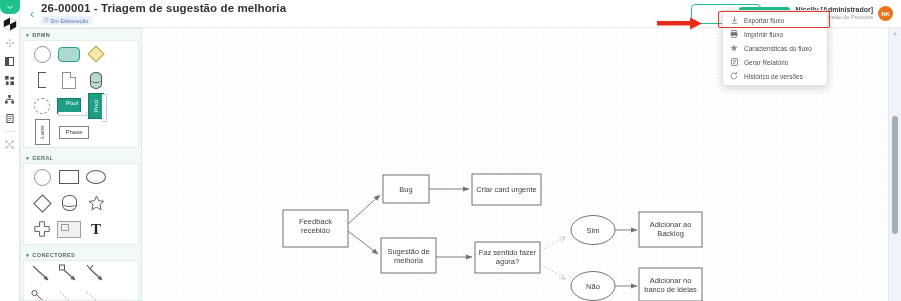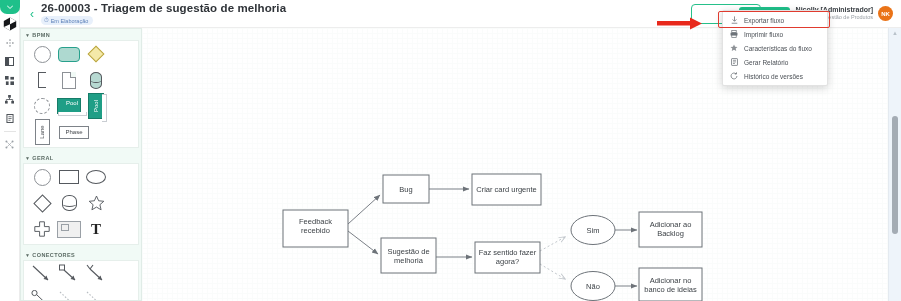--- a/index.html
+++ b/index.html
@@ -461,21 +461,21 @@
 
   <div class="scrollbar-track">
     <span class="scroll-up">▲</span>
     <div class="scroll-thumb"></div>
   </div>
   <div class="right-edge"></div>
 
   <div class="header">
     <span class="back-chevron">‹</span>
     <div class="title-wrap">
-      <div class="title">26-00003 - Triagem de sugestão de melhoria</div>
+      <div class="title">26-00001 - Triagem de sugestão de melhoria</div>
       <div class="badge">
         <span class="badge-dot">⏱</span>
         <span>Em Elaboração</span>
       </div>
     </div>
 
     <div class="hdr-right">
       <div class="kebab-btn">
           <i></i>
           <i></i>

